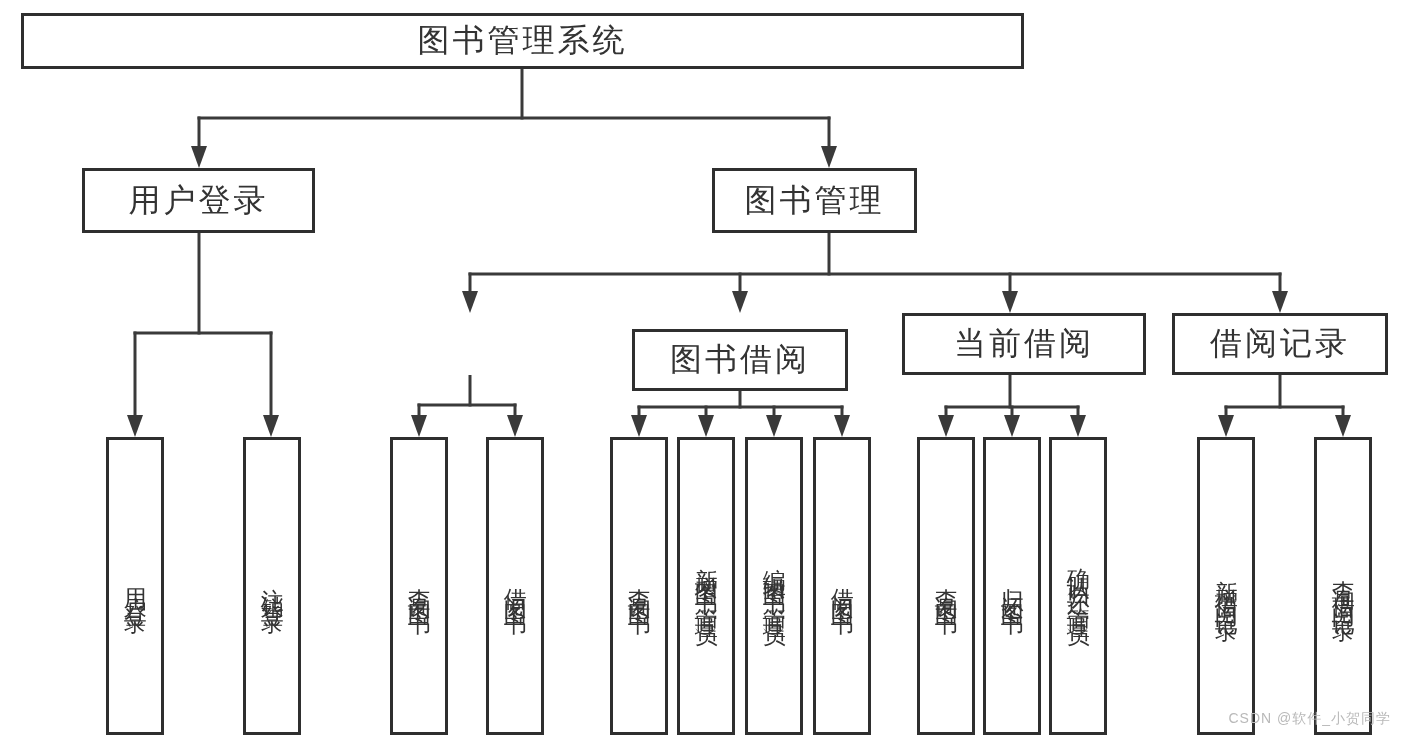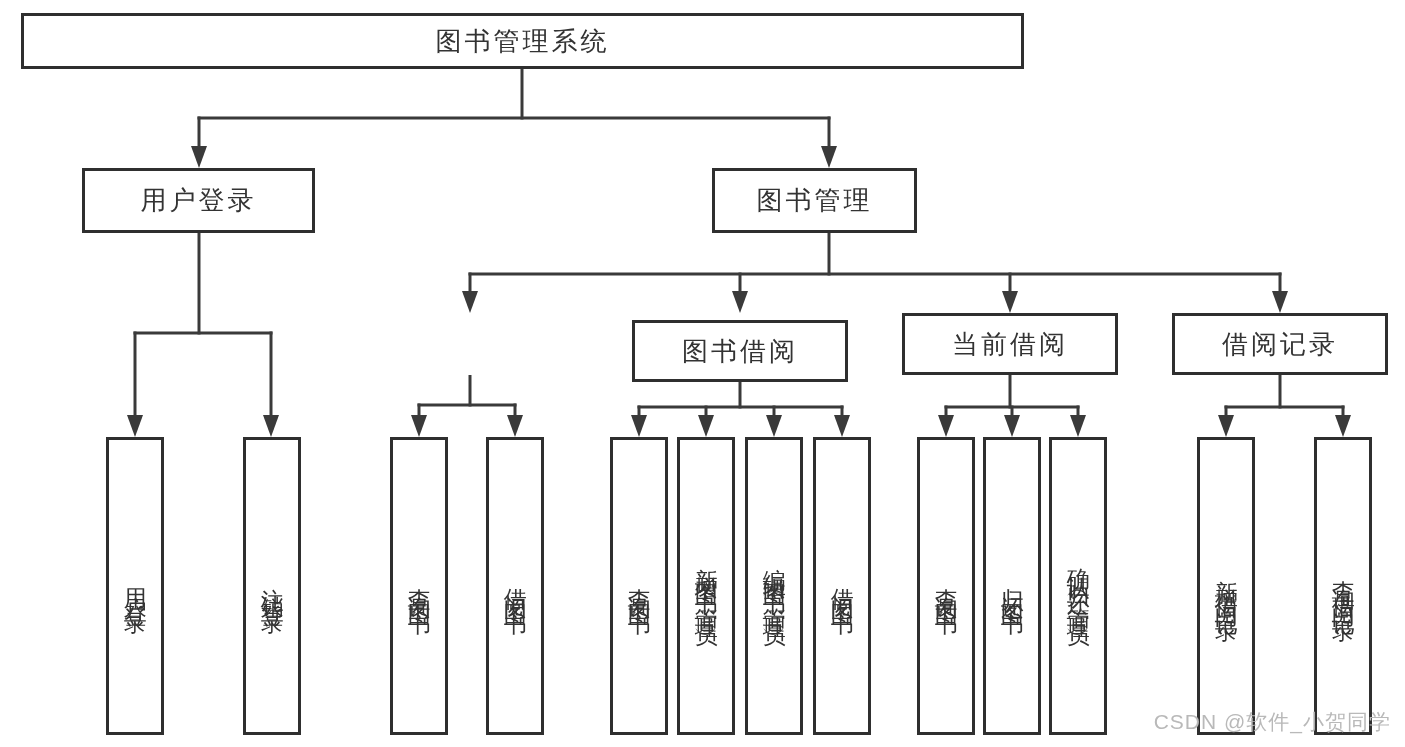--- a/index.html
+++ b/index.html
@@ -16,39 +16,39 @@
   svg.connectors line { stroke: var(--line, #3a3a3a); stroke-width: 3; }
   svg.connectors polygon { fill: var(--line, #3a3a3a); }
   .box {
     position: absolute;
     background: #ffffff;
     border: 3px solid var(--border, #2f2f2f);
     display: flex;
     align-items: center;
     justify-content: center;
     color: var(--text, #333333);
-    font-size: 26px;
+    font-size: 32px;
     letter-spacing: 3px;
     text-align: center;
     line-height: 1.1;
   }
   .leaf {
     writing-mode: vertical-rl;
     text-orientation: mixed;
     font-size: 23px;
     letter-spacing: 8px;
     width: 58px;
     height: 298px;
     top: 437px;
   }
   .watermark {
     position: absolute;
     right: 14px;
-    bottom: 11px;
-    font-size: 21px;
+    bottom: 19px;
+    font-size: 14px;
     letter-spacing: 1px;
     color: var(--watermark, #b9b9b9);
     white-space: nowrap;
   }
 </style>
 </head>
 <body>
 
 <div class="stage">
 
@@ -112,22 +112,22 @@
     <polygon points="1218,415 1234,415 1226,437"></polygon>
     <line x1="1343" y1="405.5" x2="1343" y2="419"></line>
     <polygon points="1335,415 1351,415 1343,437"></polygon>
   </svg>
 
   <div class="box" style="left:21px; top:13px; width:1003px; height:56px;">图书管理系统</div>
 
   <div class="box" style="left:82px; top:168px; width:233px; height:65px;">用户登录</div>
   <div class="box" style="left:712px; top:168px; width:205px; height:65px;">图书管理</div>
 
-  <div class="box" style="left:632px; top:320px; width:216px; height:62px;">图书借阅</div>
-  <div class="box" style="left:902px; top:313px; width:216px; height:62px;text-align:center;">当前借阅</div>
+  <div class="box" style="left:632px; top:329px; width:216px; height:62px;">图书借阅</div>
+  <div class="box" style="left:902px; top:313px; width:244px; height:62px;text-align:center;">当前借阅</div>
   <div class="box" style="left:1172px; top:313px; width:216px; height:62px;">借阅记录</div>
 
   <div class="box leaf" style="left:106px;">用户登录</div>
   <div class="box leaf" style="left:243px;">注销登录</div>
 
   <div class="box leaf" style="left:390px;">查询图书</div>
   <div class="box leaf" style="left:486px;">借阅图书</div>
 
   <div class="box leaf" style="left:610px;">查询图书</div>
   <div class="box leaf" style="left:677px;">新增图书（管理员）</div>

